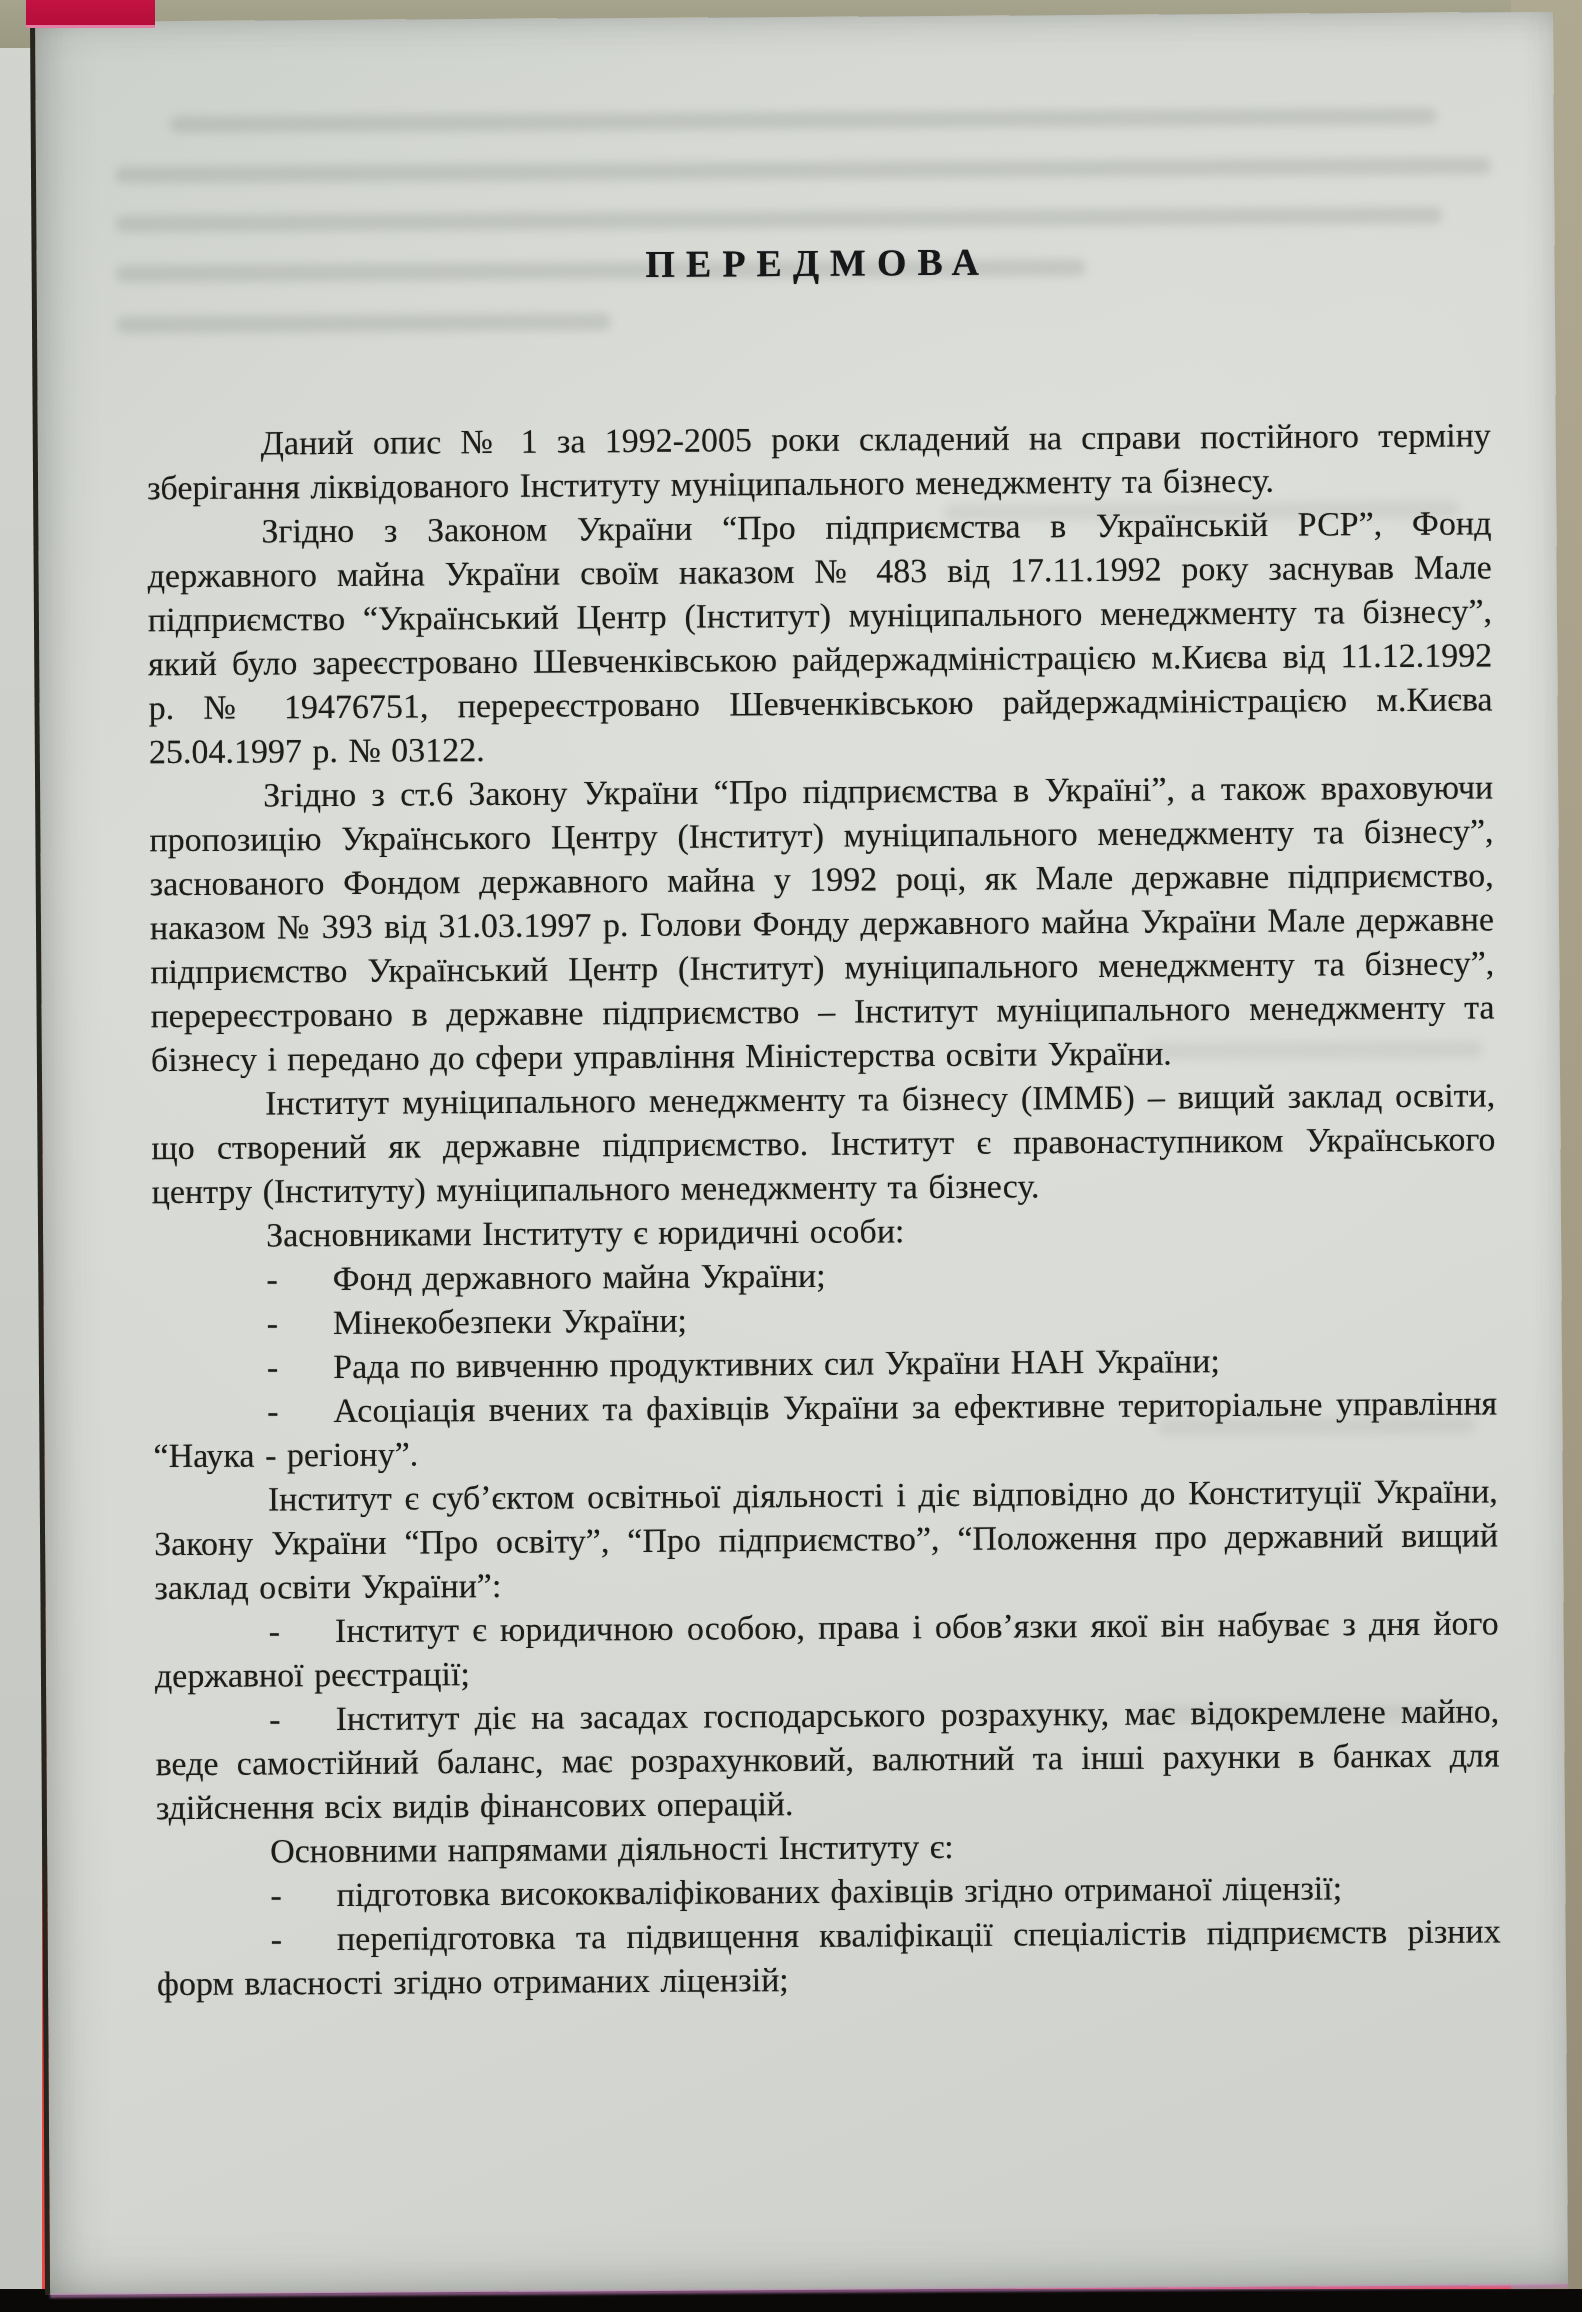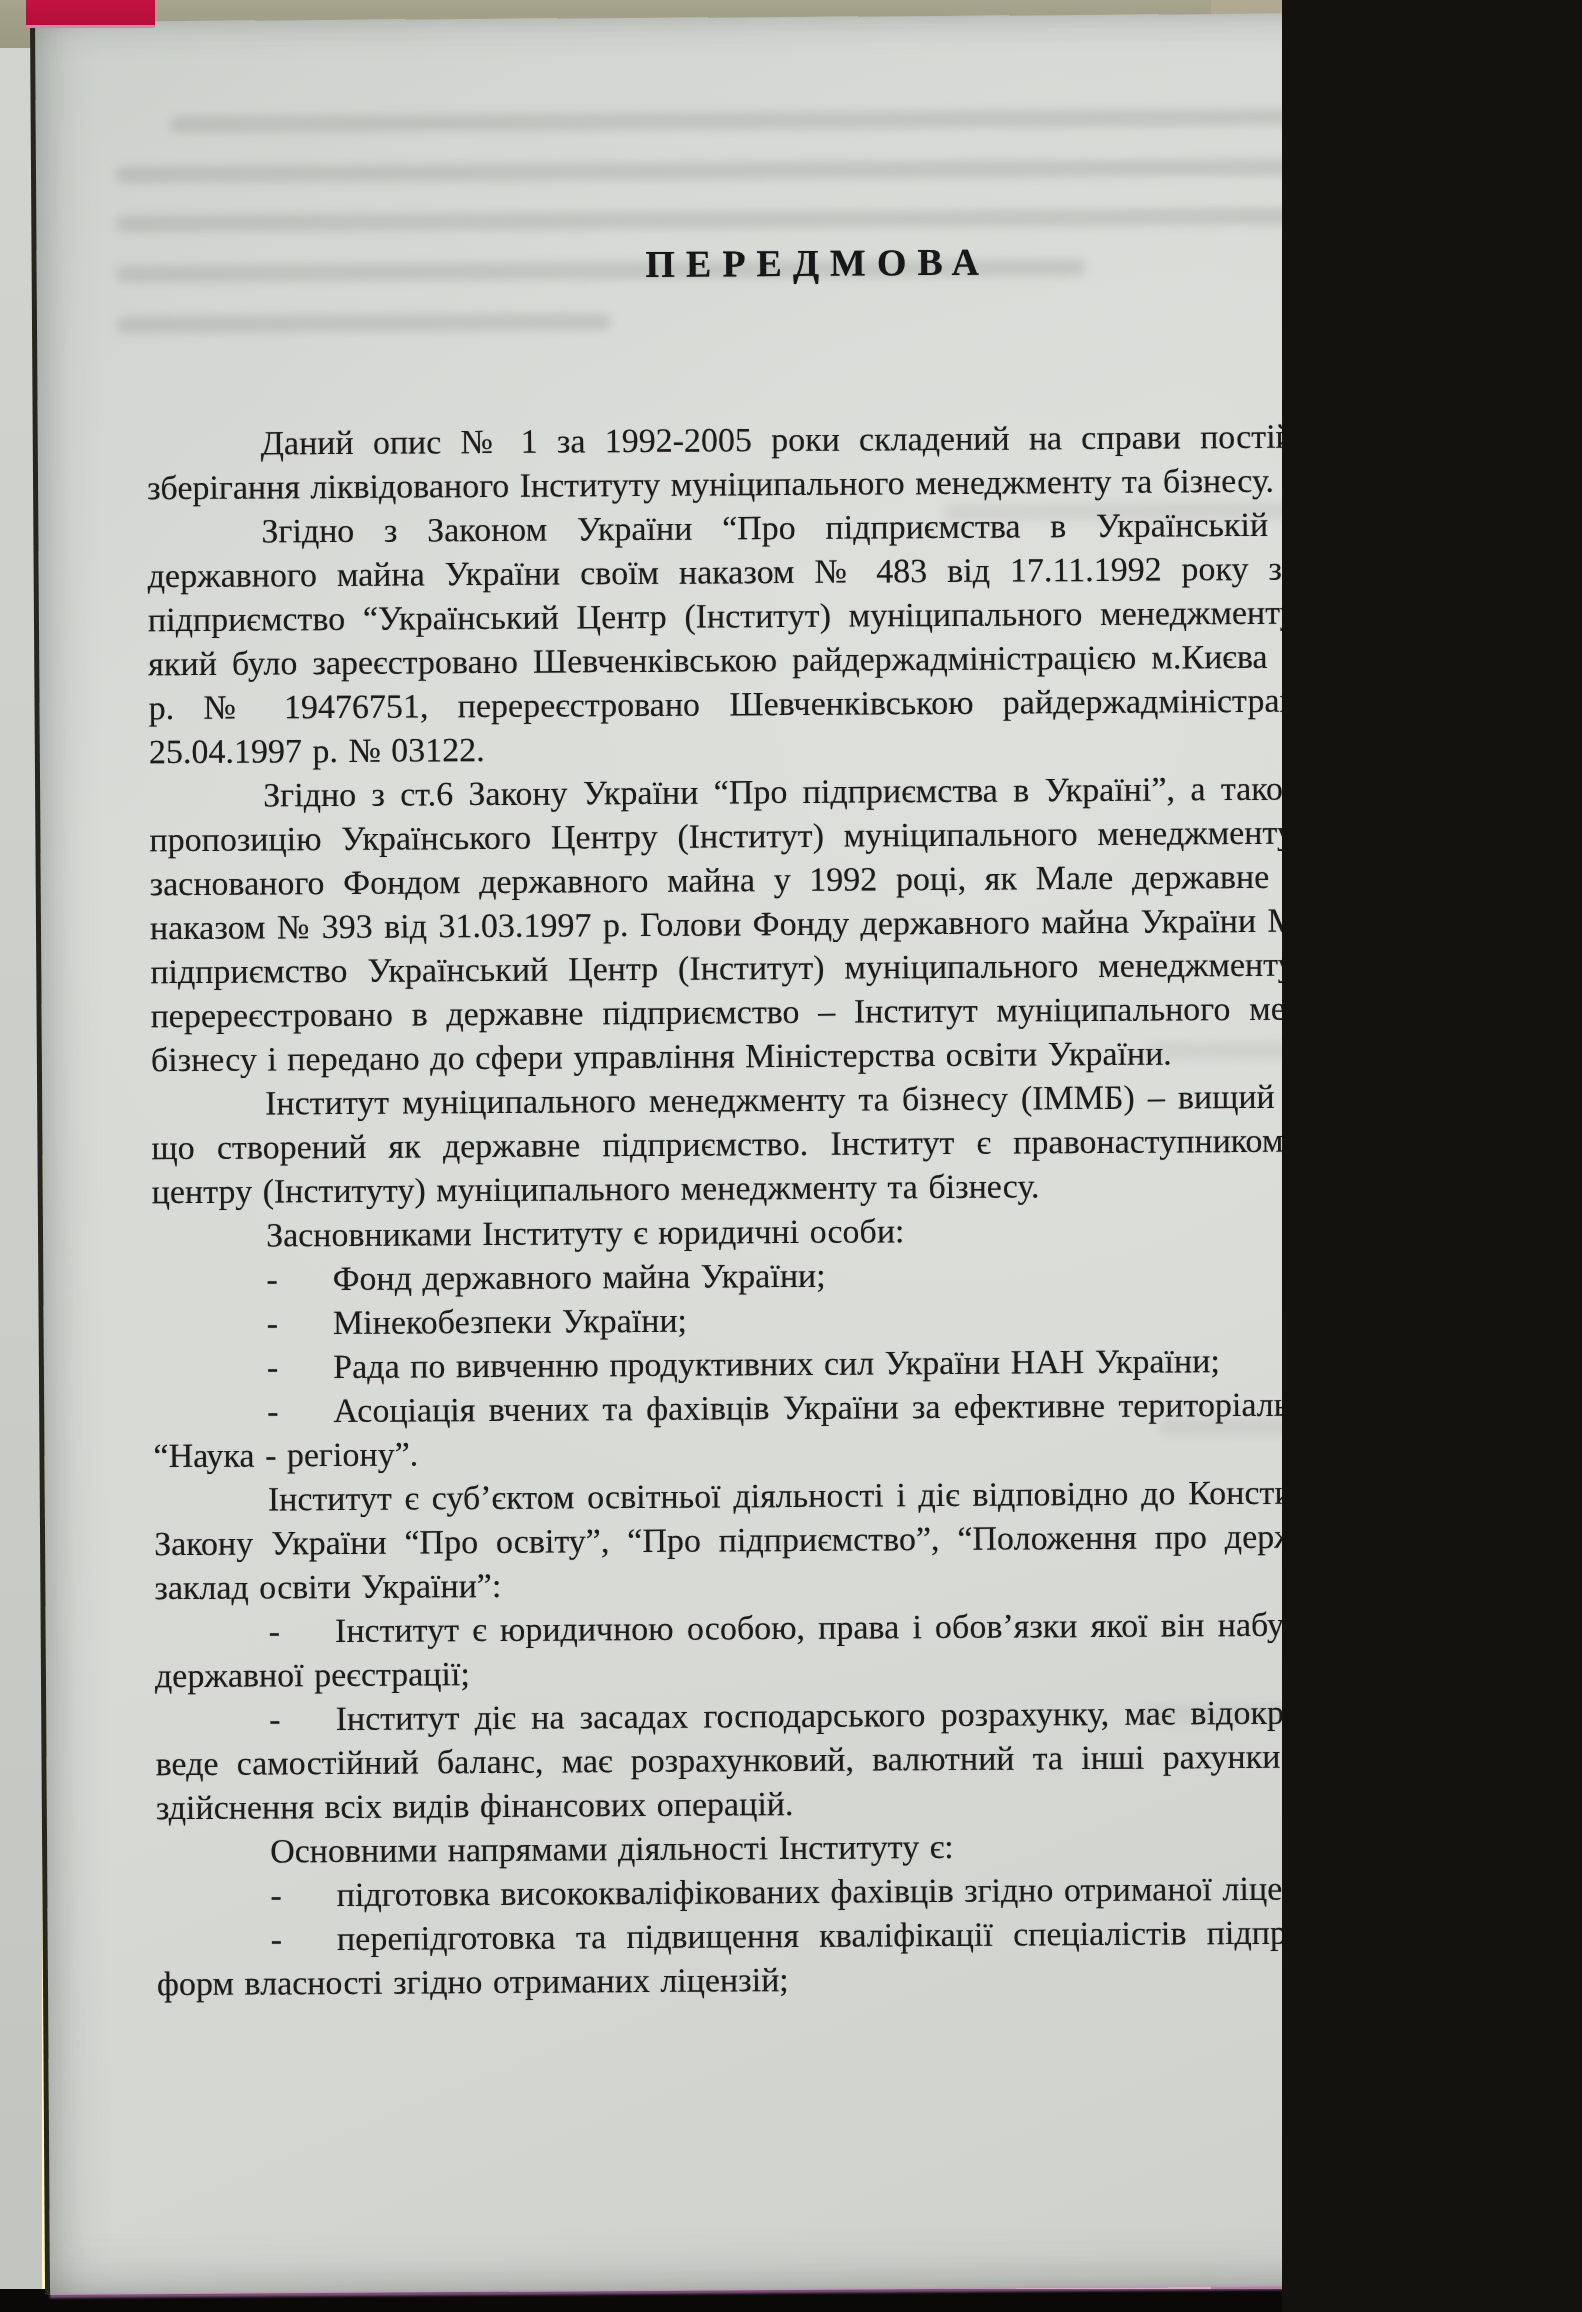--- a/index.html
+++ b/index.html
@@ -1,21 +1,21 @@
 <!DOCTYPE html>
 <html><head>
 <meta charset="utf-8">
 <style>
   html, body { margin: 0; padding: 0; background: #14120f; }
   .stage {
     position: relative;
-    width: 1282px;
+    width: 1582px;
     height: 2313px;
     overflow: hidden;
-    background: #fef9c3;
+    background: #ef4444;
     font-family: "Liberation Serif", serif;
   }
   
   .left-strip {
     position: absolute; left: 0; top: 0; width: 42px; height: 2293px;
     background: linear-gradient(180deg, #d2d4cf 0%, #cbcdc8 55%, #c2c4bf 100%);
   }
   .top-band {
     position: absolute; left: 0; top: 0; width: 100%; height: 48px;
     background: linear-gradient(180deg, #a7a48d 0%, #9b9882 100%);

